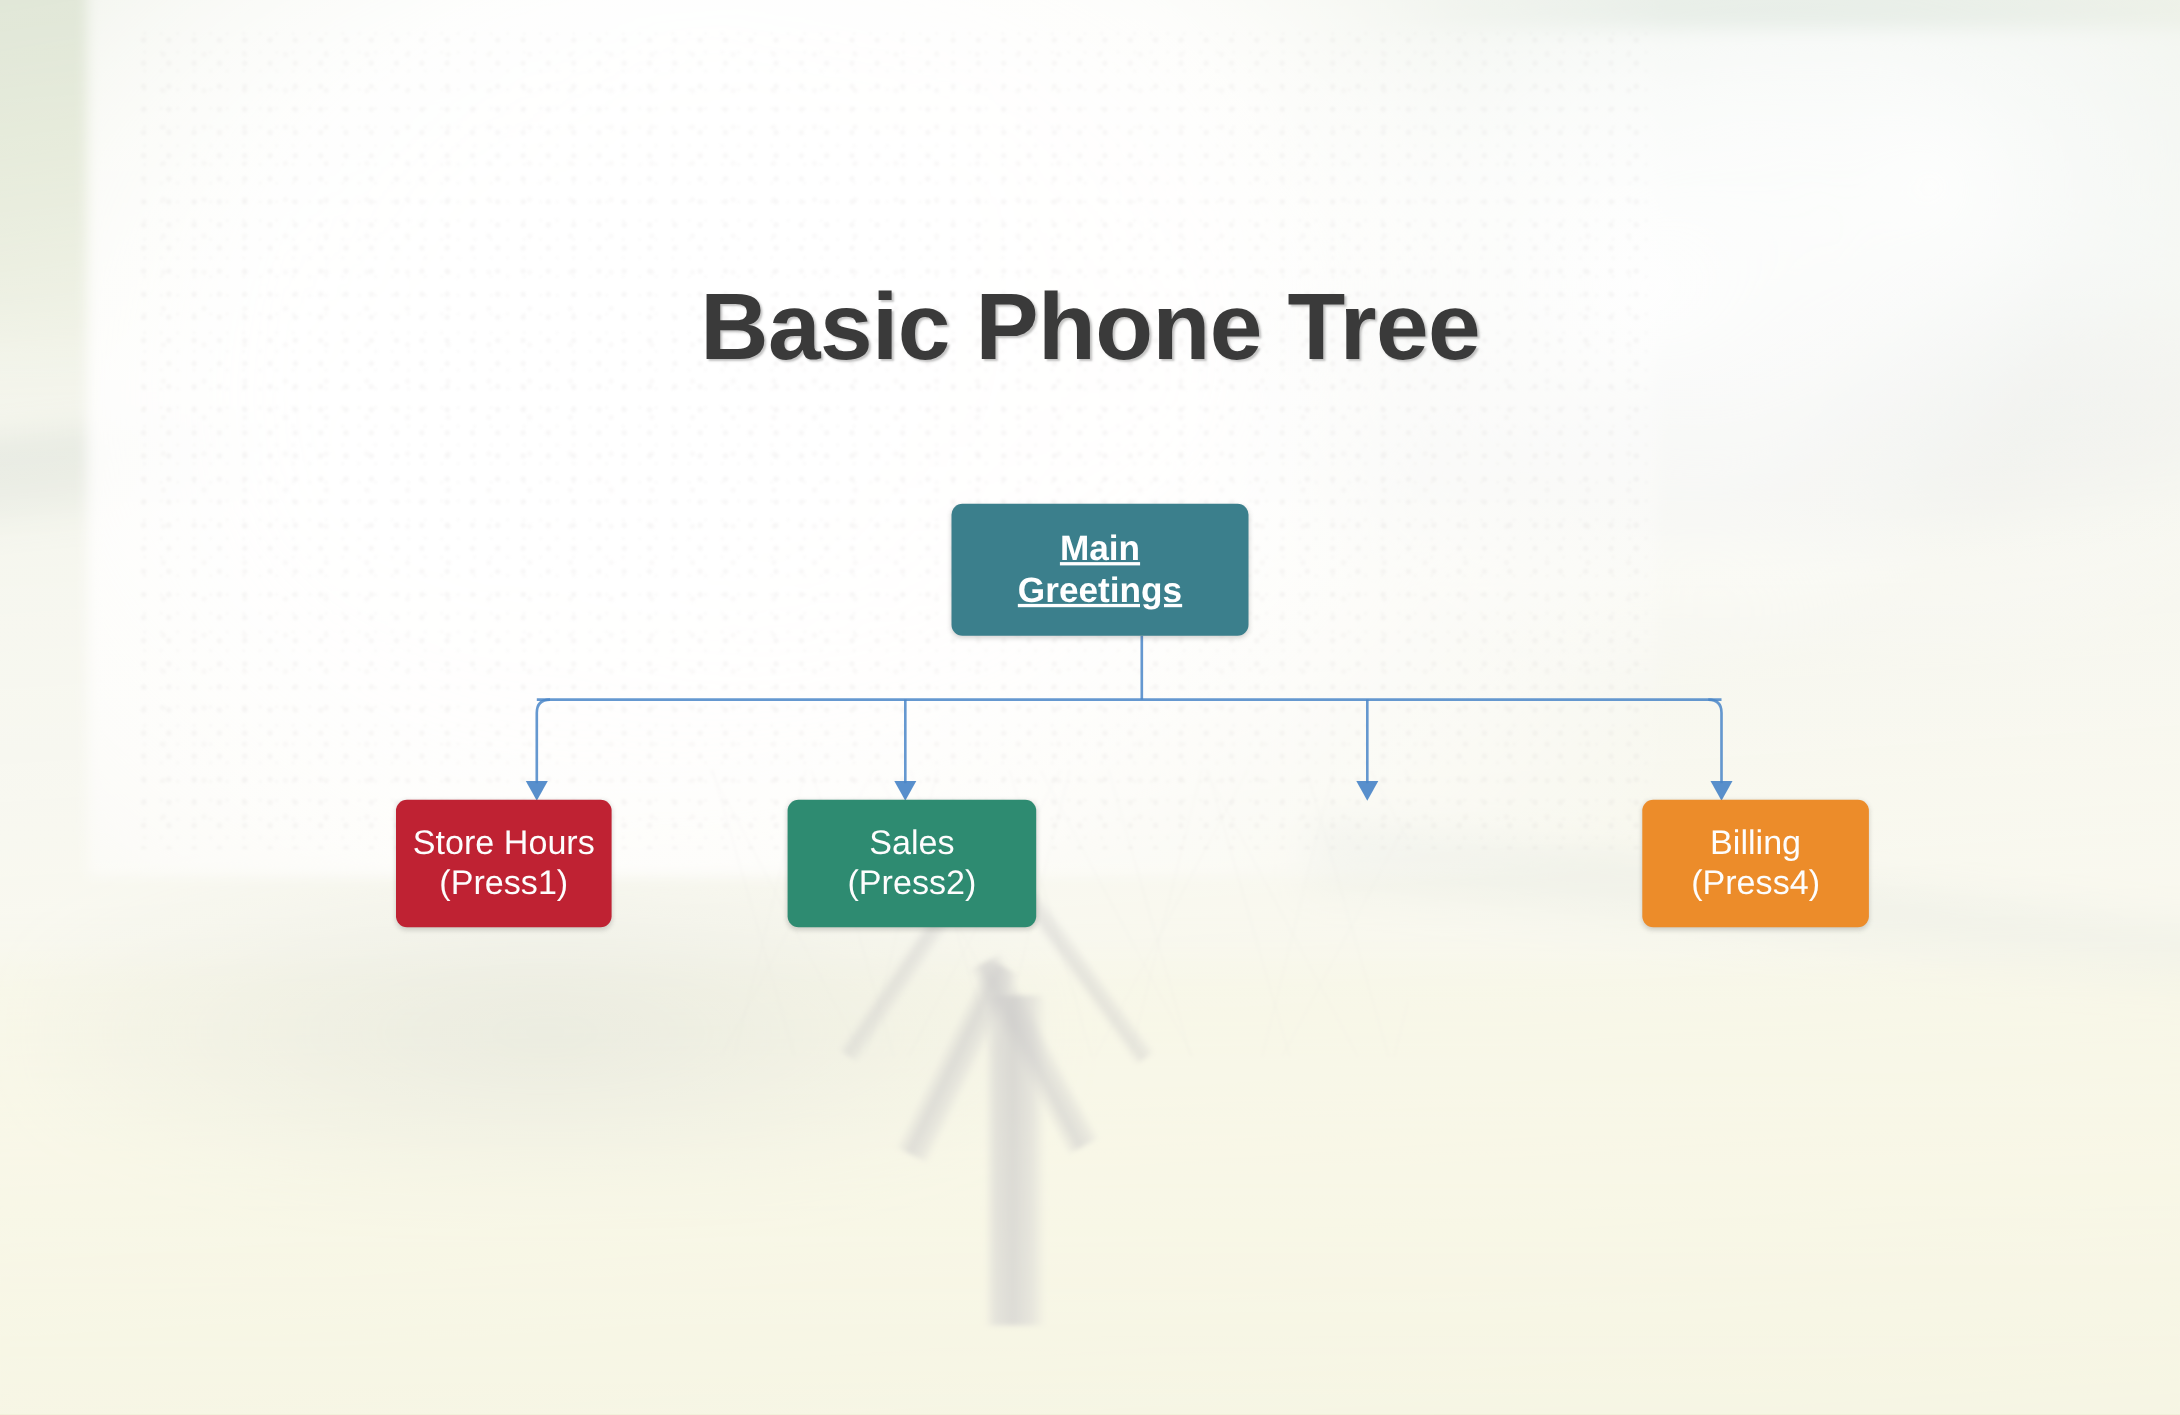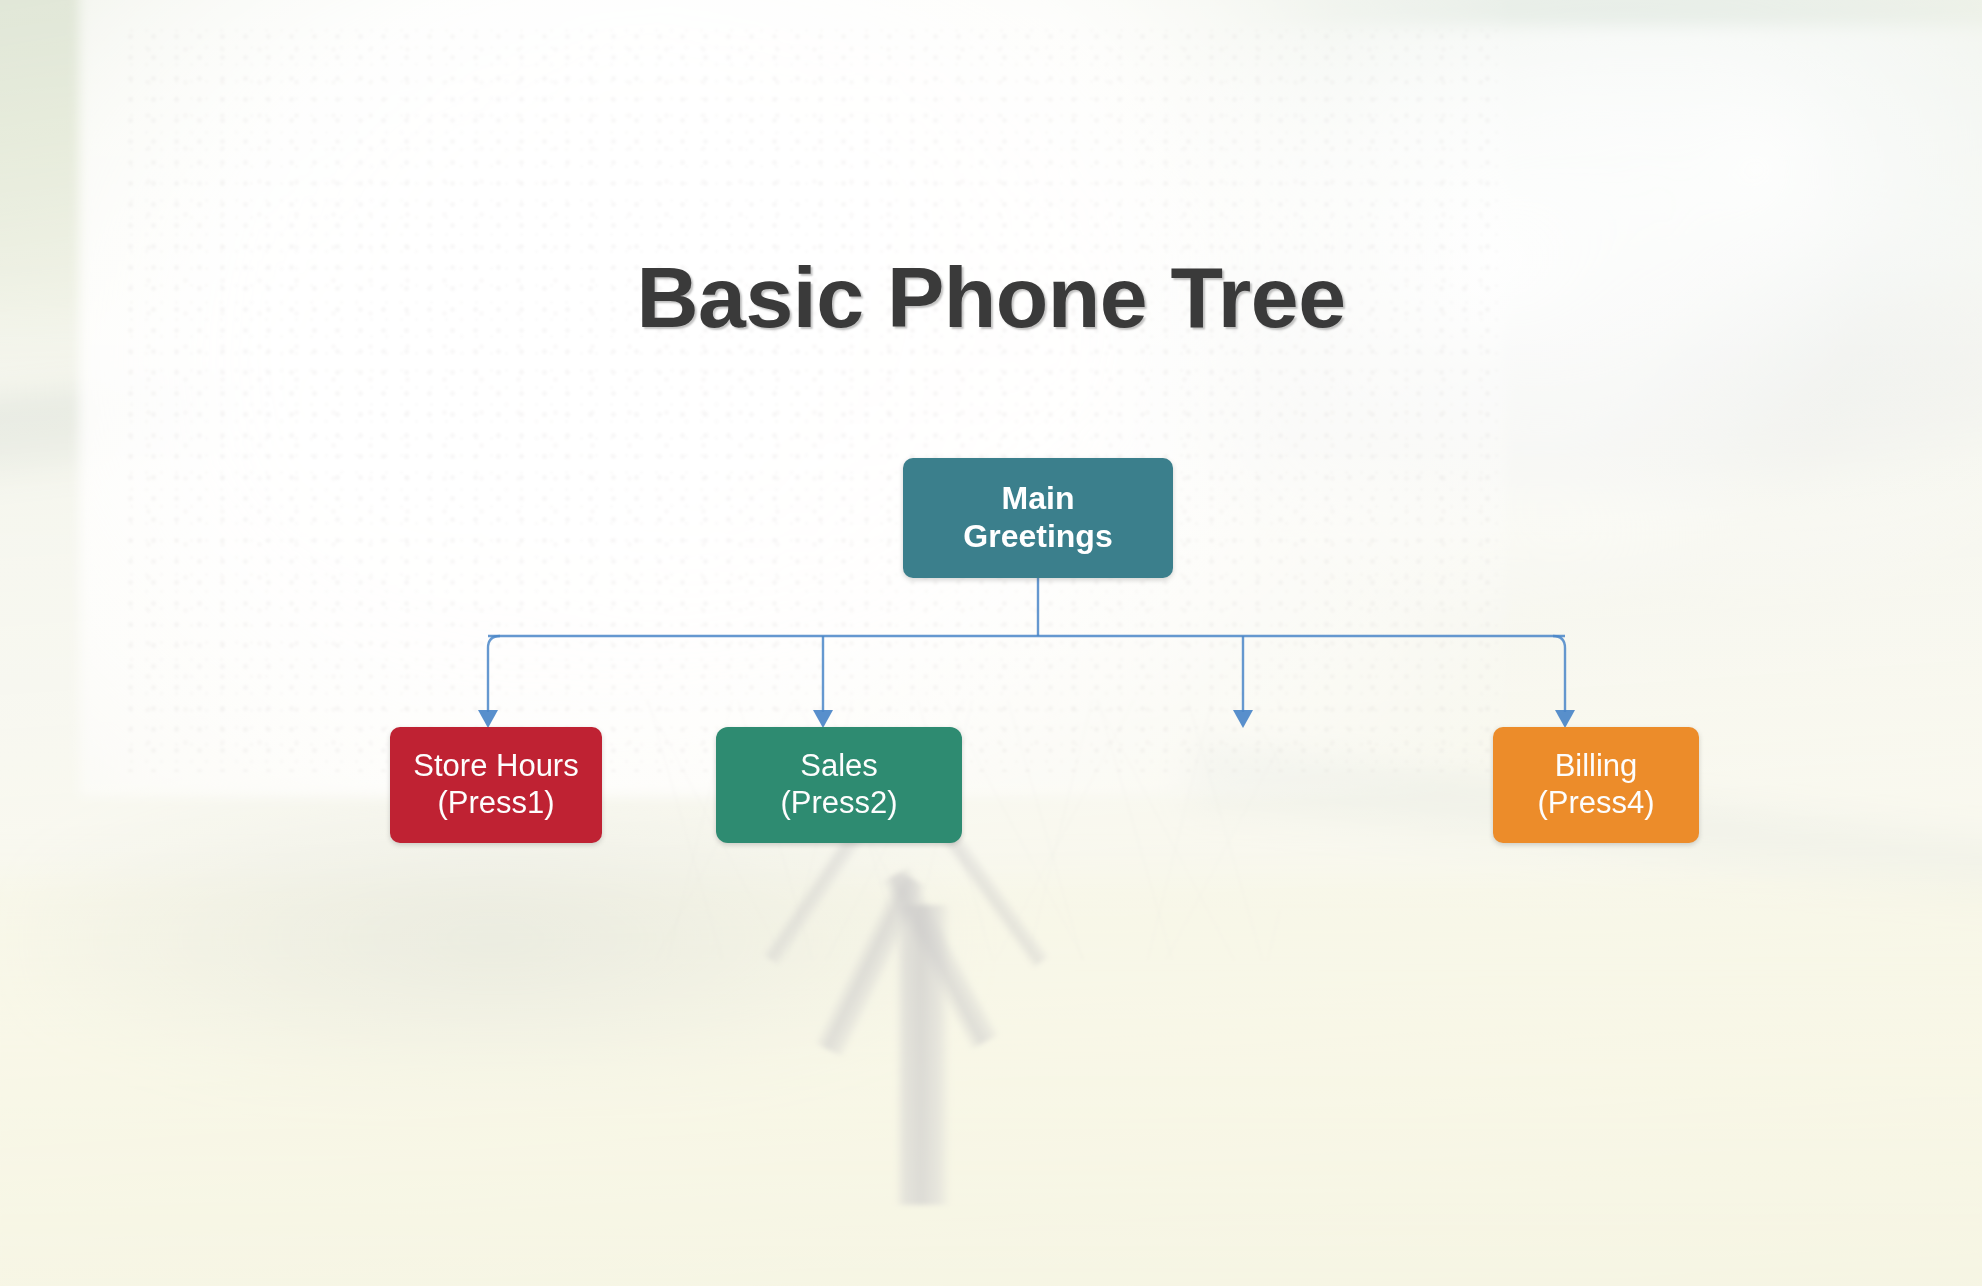--- a/index.html
+++ b/index.html
@@ -262,37 +262,38 @@
     align-items: center;
     justify-content: center;
     text-align: center;
     border-radius: 10px;
     box-shadow: 0 2px 5px rgba(60,60,60,0.22);
     line-height: 1.18;
     box-sizing: border-box;
     padding: 4px 8px;
   }
   .node-root {
-    left: 903px;
+    left: 865px;
     top: 458px;
     width: 270px;
     height: 120px;
     font-size: 32px;
     font-weight: bold;
     color: #ffffff;
+    text-decoration: underline;
   }
   .node-child {
     top: 727px;
     height: 116px;
     font-size: 31px;
     font-weight: normal;
     color: #fdfdfd;
   }
-  .node-child-1 { left: 390px; width: 212px; }
-  .node-child-2 { left: 716px; width: 246px; border-radius: 12px; }
+  .node-child-1 { left: 360px; width: 196px; }
+  .node-child-2 { left: 716px; width: 226px; }
   .node-child-3 { left: 1140px; width: 206px; }
   .node-child-4 { left: 1465px; width: 206px; }
   .node-line { display: block; }
 </style>
 </head>
 <body>
 
 <div id="slide">
 
   <div class="bg-layer">

